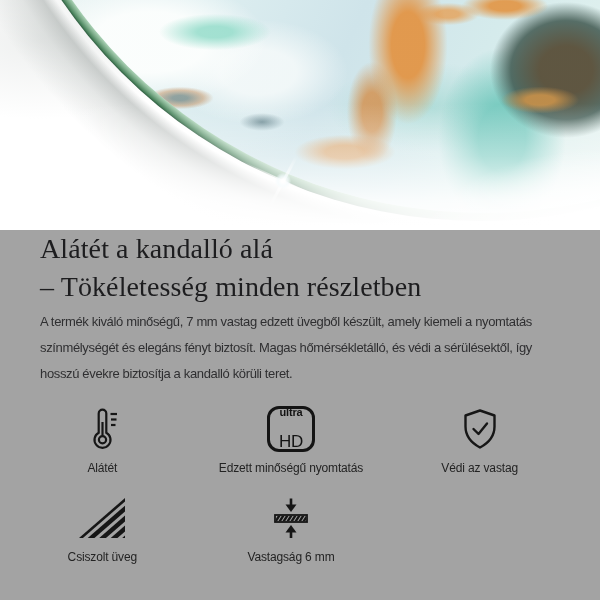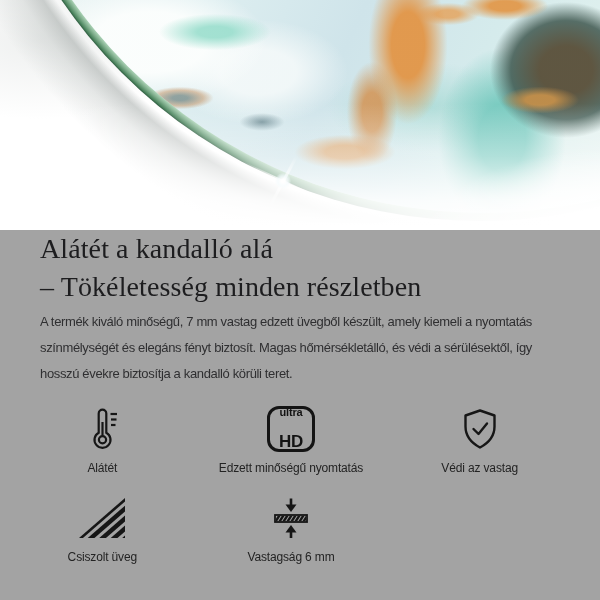--- a/index.html
+++ b/index.html
@@ -101,21 +101,21 @@
   .feature .label {
     margin-top: 9px; font-size: 12px; line-height: 15px; letter-spacing: -0.15px; color: #232323;
   }
   .uhd-box {
     box-sizing: border-box; width: 48px; height: 46px;
     border: 3px solid #141414; border-radius: 12px;
     display: flex; flex-direction: column; align-items: center; justify-content: center;
     color: #141414;
   }
   .uhd-box .uhd-small { font-size: 11px; line-height: 11px; font-weight: 700; letter-spacing: -0.2px; }
-  .uhd-box .uhd-big   { font-size: 17px; line-height: 17px; font-weight: 700; letter-spacing: -0.2px; margin-top: 15px; }
+  .uhd-box .uhd-big   { font-size: 17px; line-height: 17px; font-weight: 400; letter-spacing: -0.2px; margin-top: 15px; }
 </style>
 </head>
 <body>
 
 <div class="page">
 
   <div class="hero">
     <div class="hero-bg"></div>
     <div class="disc-ring"></div>
     <div class="disc-face"></div>

